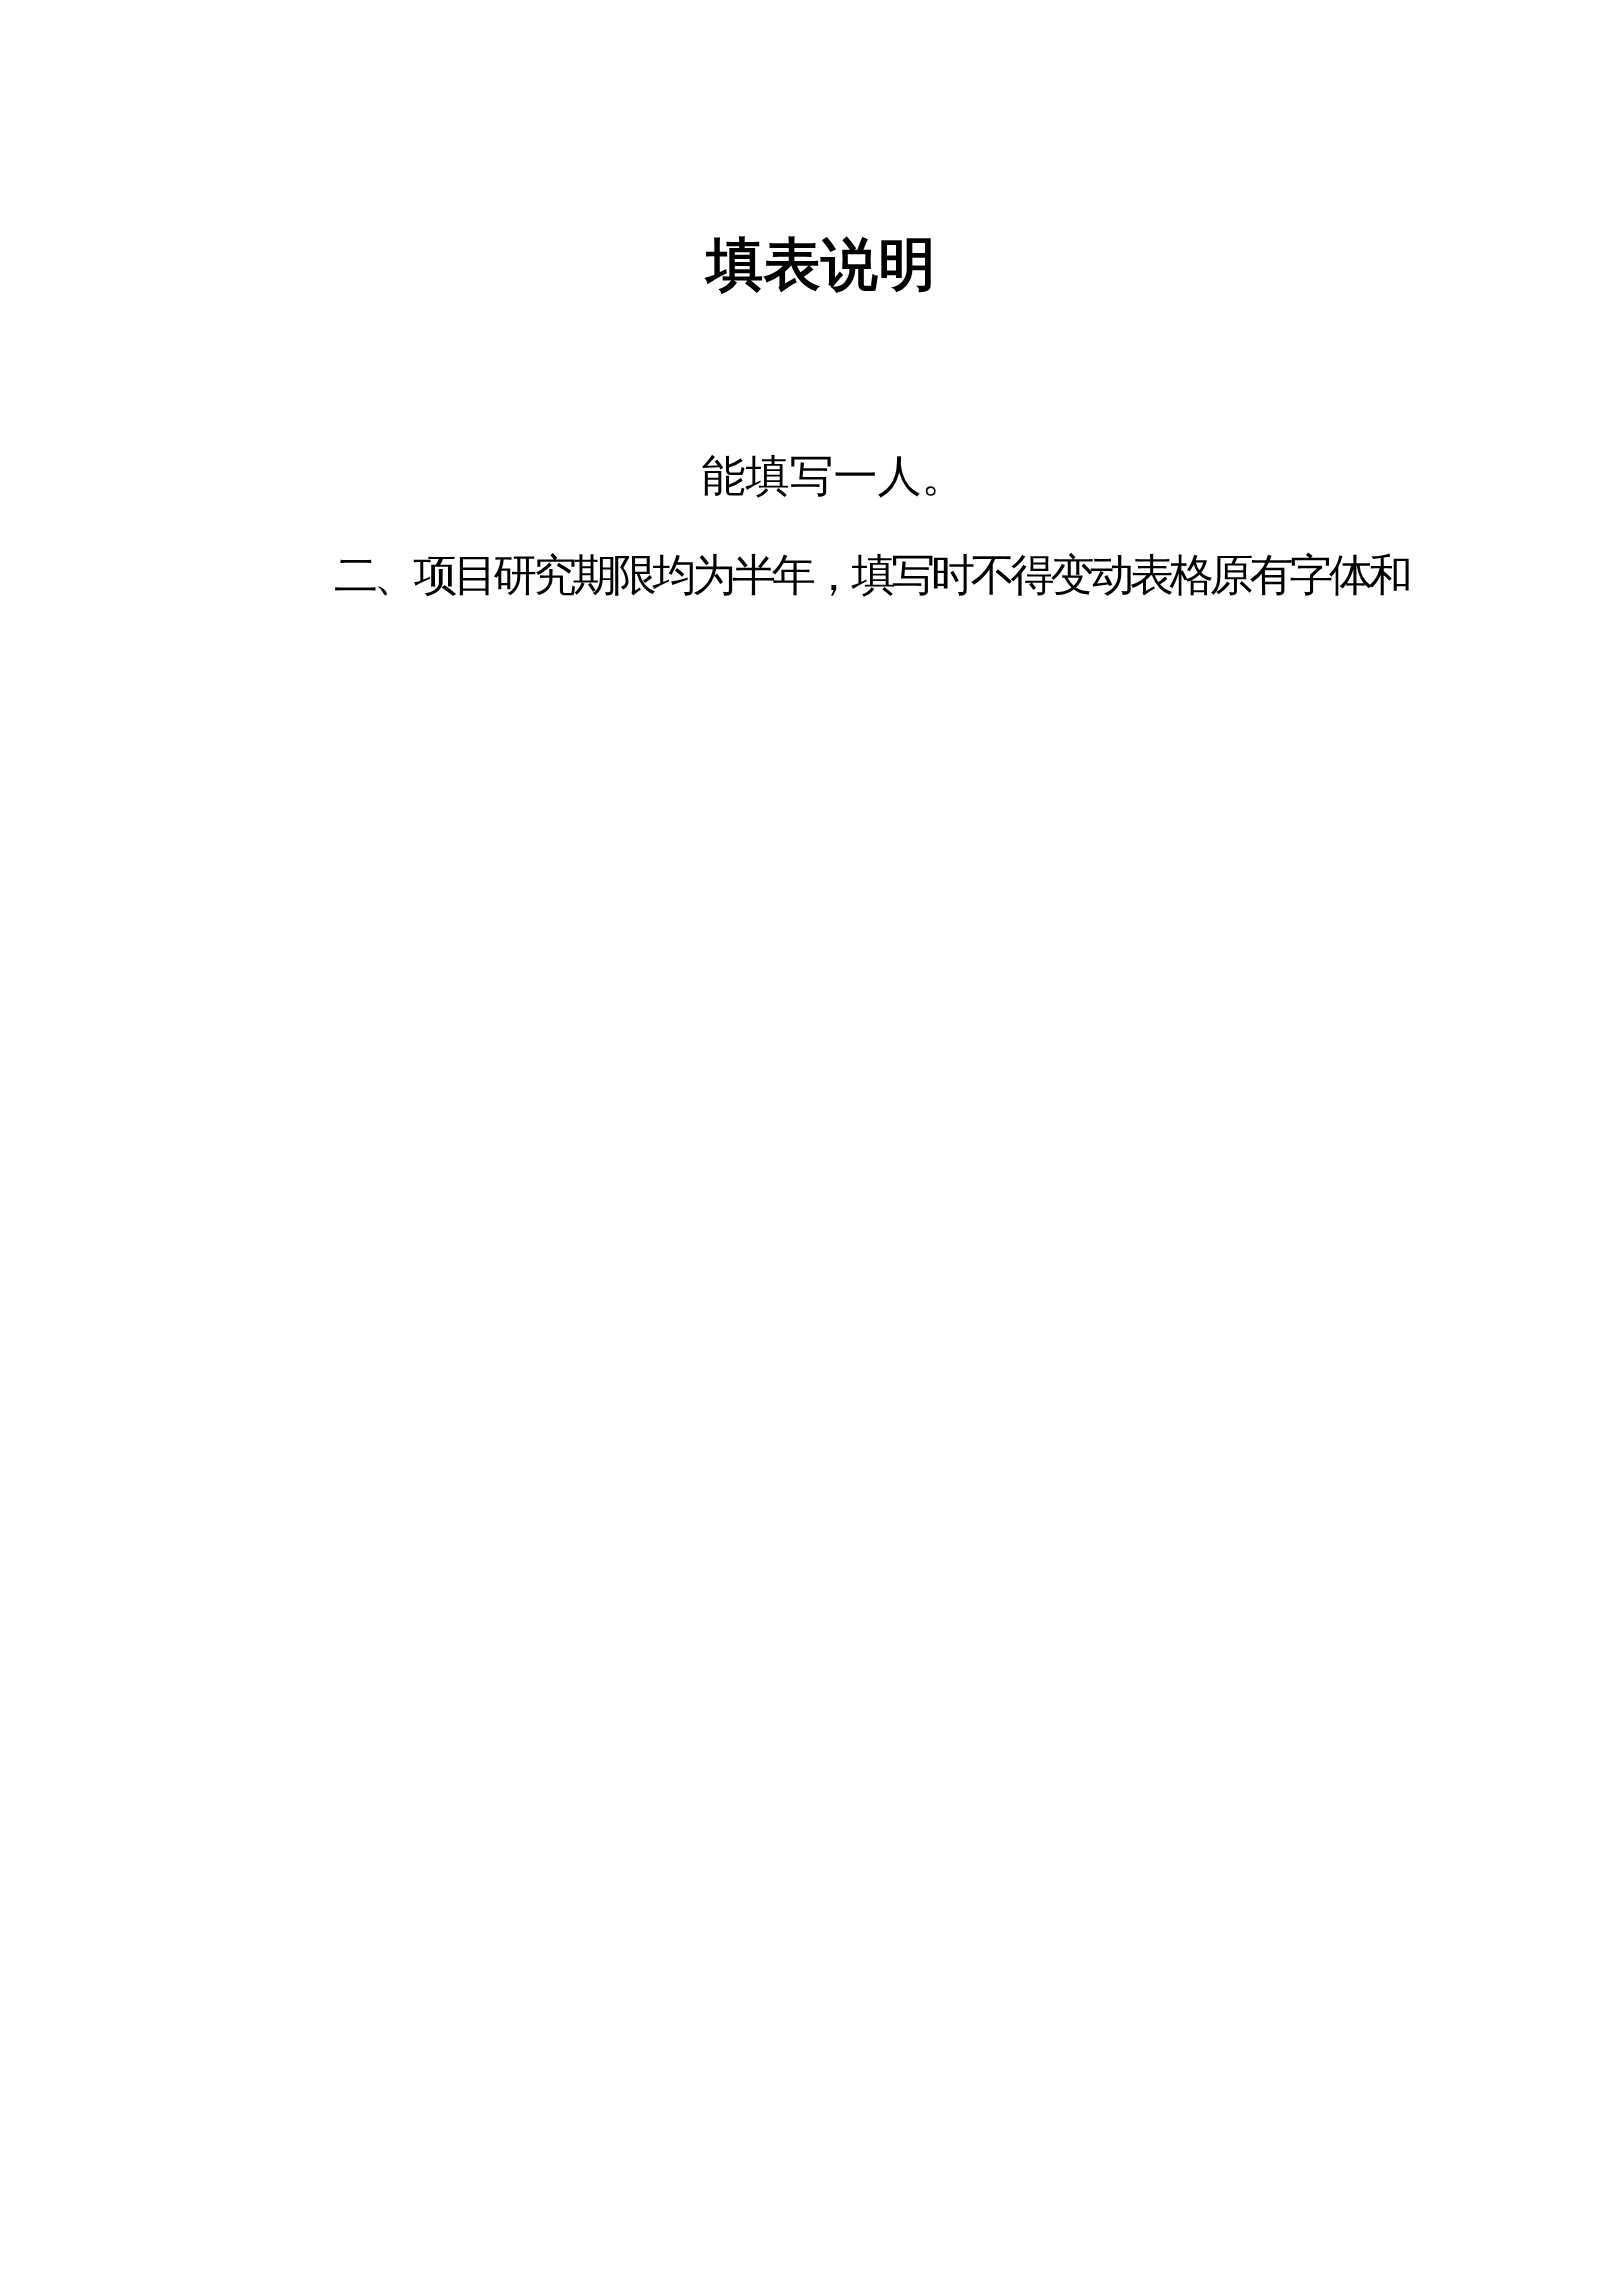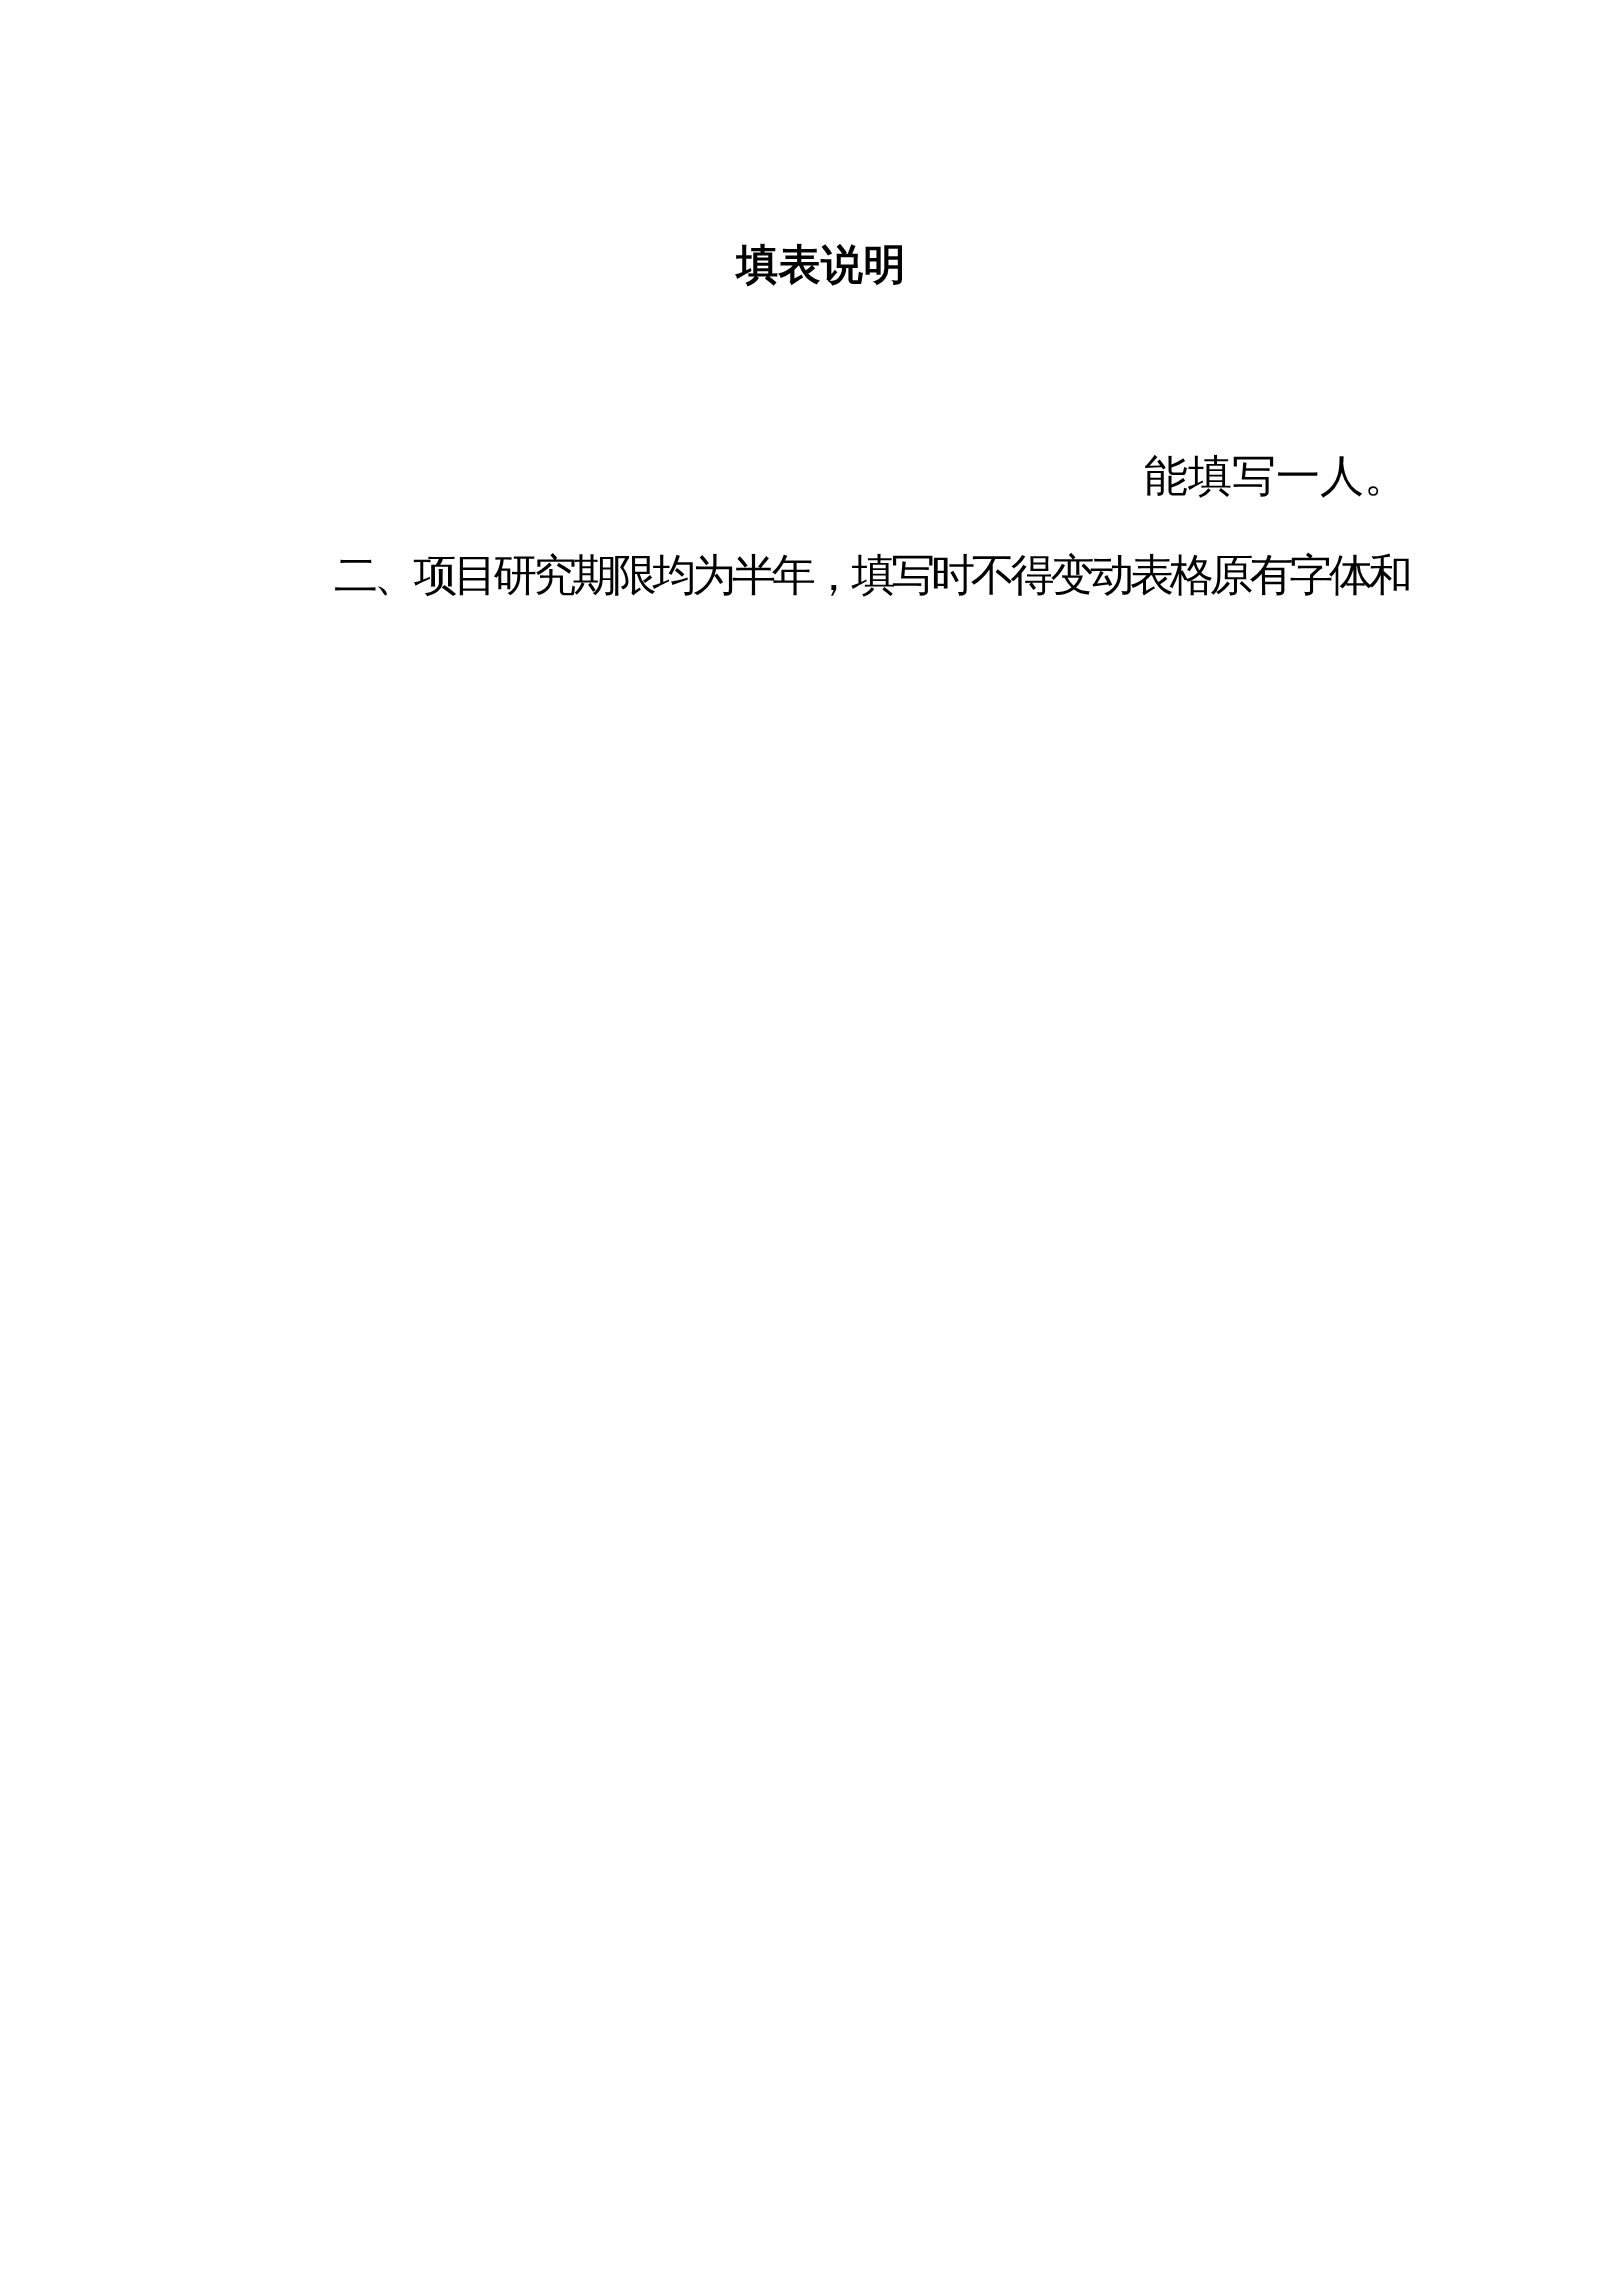--- a/index.html
+++ b/index.html
@@ -16,40 +16,40 @@
     color: #000000;
     box-sizing: border-box;
     padding-top: 235px;
     overflow: hidden;
   }
   .doc-title {
     margin: 0;
     padding-left: 20px;
     font-family: "Liberation Sans", sans-serif;
     font-weight: bold;
-    font-size: 42px;
+    font-size: 57px;
     line-height: 59px;
     text-align: center;
     letter-spacing: 0.4px;
   }
   .body-block {
     margin: 144px 0 0 259px;
     width: 1149px;
     font-family: "Liberation Serif", serif;
     font-size: 44px;
   }
   .para {
     margin: 0 0 20.6px 0;
   }
   .para.gap-lg {
     margin-bottom: 28.5px;
   }
   .line {
     line-height: 78px;
-    text-align: right;
+    text-align: center;
   }
   .line.indent {
     text-indent: 75px;
   }
   .line.full {
     text-align: justify;
     text-align-last: justify;
     letter-spacing: -4.8px;
   }
 </style>

